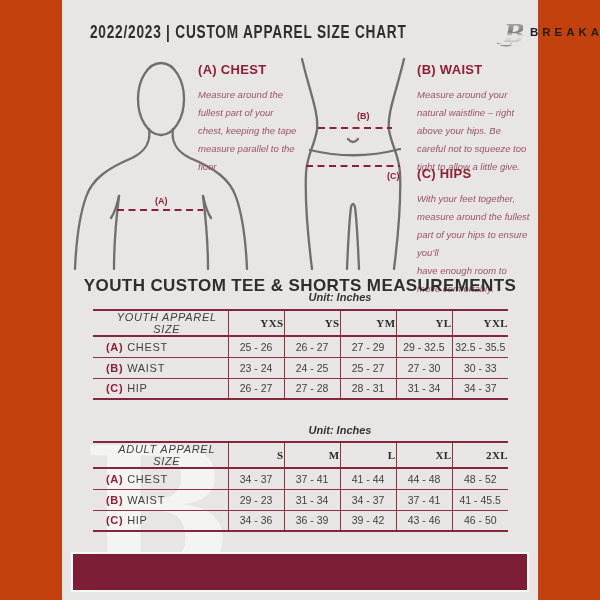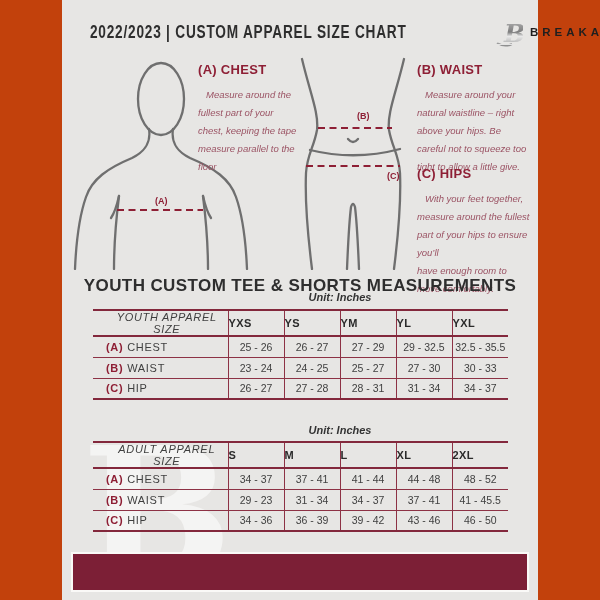--- a/index.html
+++ b/index.html
@@ -26,21 +26,21 @@
     letter-spacing:1px;transform:scaleX(.78);transform-origin:left center;white-space:nowrap;}
   .brand{display:flex;align-items:center;gap:7px;}
   .brand-b{width:27px;height:30px;display:block;}
   .brand-name{font-size:11.5px;font-weight:bold;color:#1f1f1f;letter-spacing:4px;white-space:nowrap;}
 
   
   .fig-svg{position:absolute;left:0;top:55px;width:476px;height:215px;}
   .anno{position:absolute;}
   .anno-h{font-size:13px;font-weight:bold;color:var(--maroon-text);letter-spacing:.3px;}
   .anno-b{font-size:9.5px;font-style:italic;color:var(--maroon-soft);
-    line-height:1.45;white-space:pre-line;font-weight:500;margin-left:8px;}
+    line-height:1.45;white-space:pre-line;font-weight:500;}
   #annoA{left:136px;top:62px;width:100px;}
   #annoB{left:355px;top:62px;width:110px;}
   #annoC{left:355px;top:166px;width:114px;}
   .anno-h{display:block;margin-bottom:7px;}
 
   
   .sec-title{position:absolute;left:0;width:476px;text-align:center;
     font-size:17px;font-weight:bold;color:var(--ink);letter-spacing:.4px;}
   .sec-unit{position:absolute;left:0;width:476px;text-align:center;
     font-size:11px;font-style:italic;font-weight:bold;color:#333;margin-left:40px;}
@@ -49,21 +49,21 @@
 
   .tbl-wrap{position:absolute;left:31px;width:415px;z-index:2;}
   #youth-table{top:309px;} #adult-table{top:441px;}
   table.size{border-collapse:collapse;table-layout:fixed;width:415px;
     border-top:2px solid var(--maroon-line2);border-bottom:2px solid var(--maroon-line2);}
   table.size col.c-label{width:135px;}
   table.size col.c-size{width:56px;}
   table.size th{height:25px;font-size:11px;color:var(--ink2);
     border-bottom:2px solid var(--maroon-line2);}
   table.size th.lbl{font-weight:normal;text-align:center;padding-left:13px;letter-spacing:.7px;font-style:italic;}
-  table.size th.sz{font-weight:bold;color:#2a2a2a;text-align:left;letter-spacing:.4px;}
+  table.size th.sz{font-weight:bold;color:#2a2a2a;text-align:right;letter-spacing:.4px;font-family:Liberation Serif, serif;}
   table.size td{height:21px;font-size:10.5px;color:var(--ink2);text-align:center;}
   table.size td.lbl{text-align:left;padding-left:13px;letter-spacing:.7px;font-size:11px;}
   table.size td.lbl .pfx{color:var(--maroon-text);font-weight:bold;}
   table.size tbody td{border-top:1px solid var(--maroon-line);}
   table.size th + th, table.size td + td{border-left:1px solid var(--maroon-line);}
 
   
   .watermark{position:absolute;left:20px;top:424px;z-index:1;
     font-family:"DejaVu Serif",serif;font-weight:bold;font-size:178px;line-height:1;
     color:rgba(255,255,255,.55);letter-spacing:0;user-select:none;}

